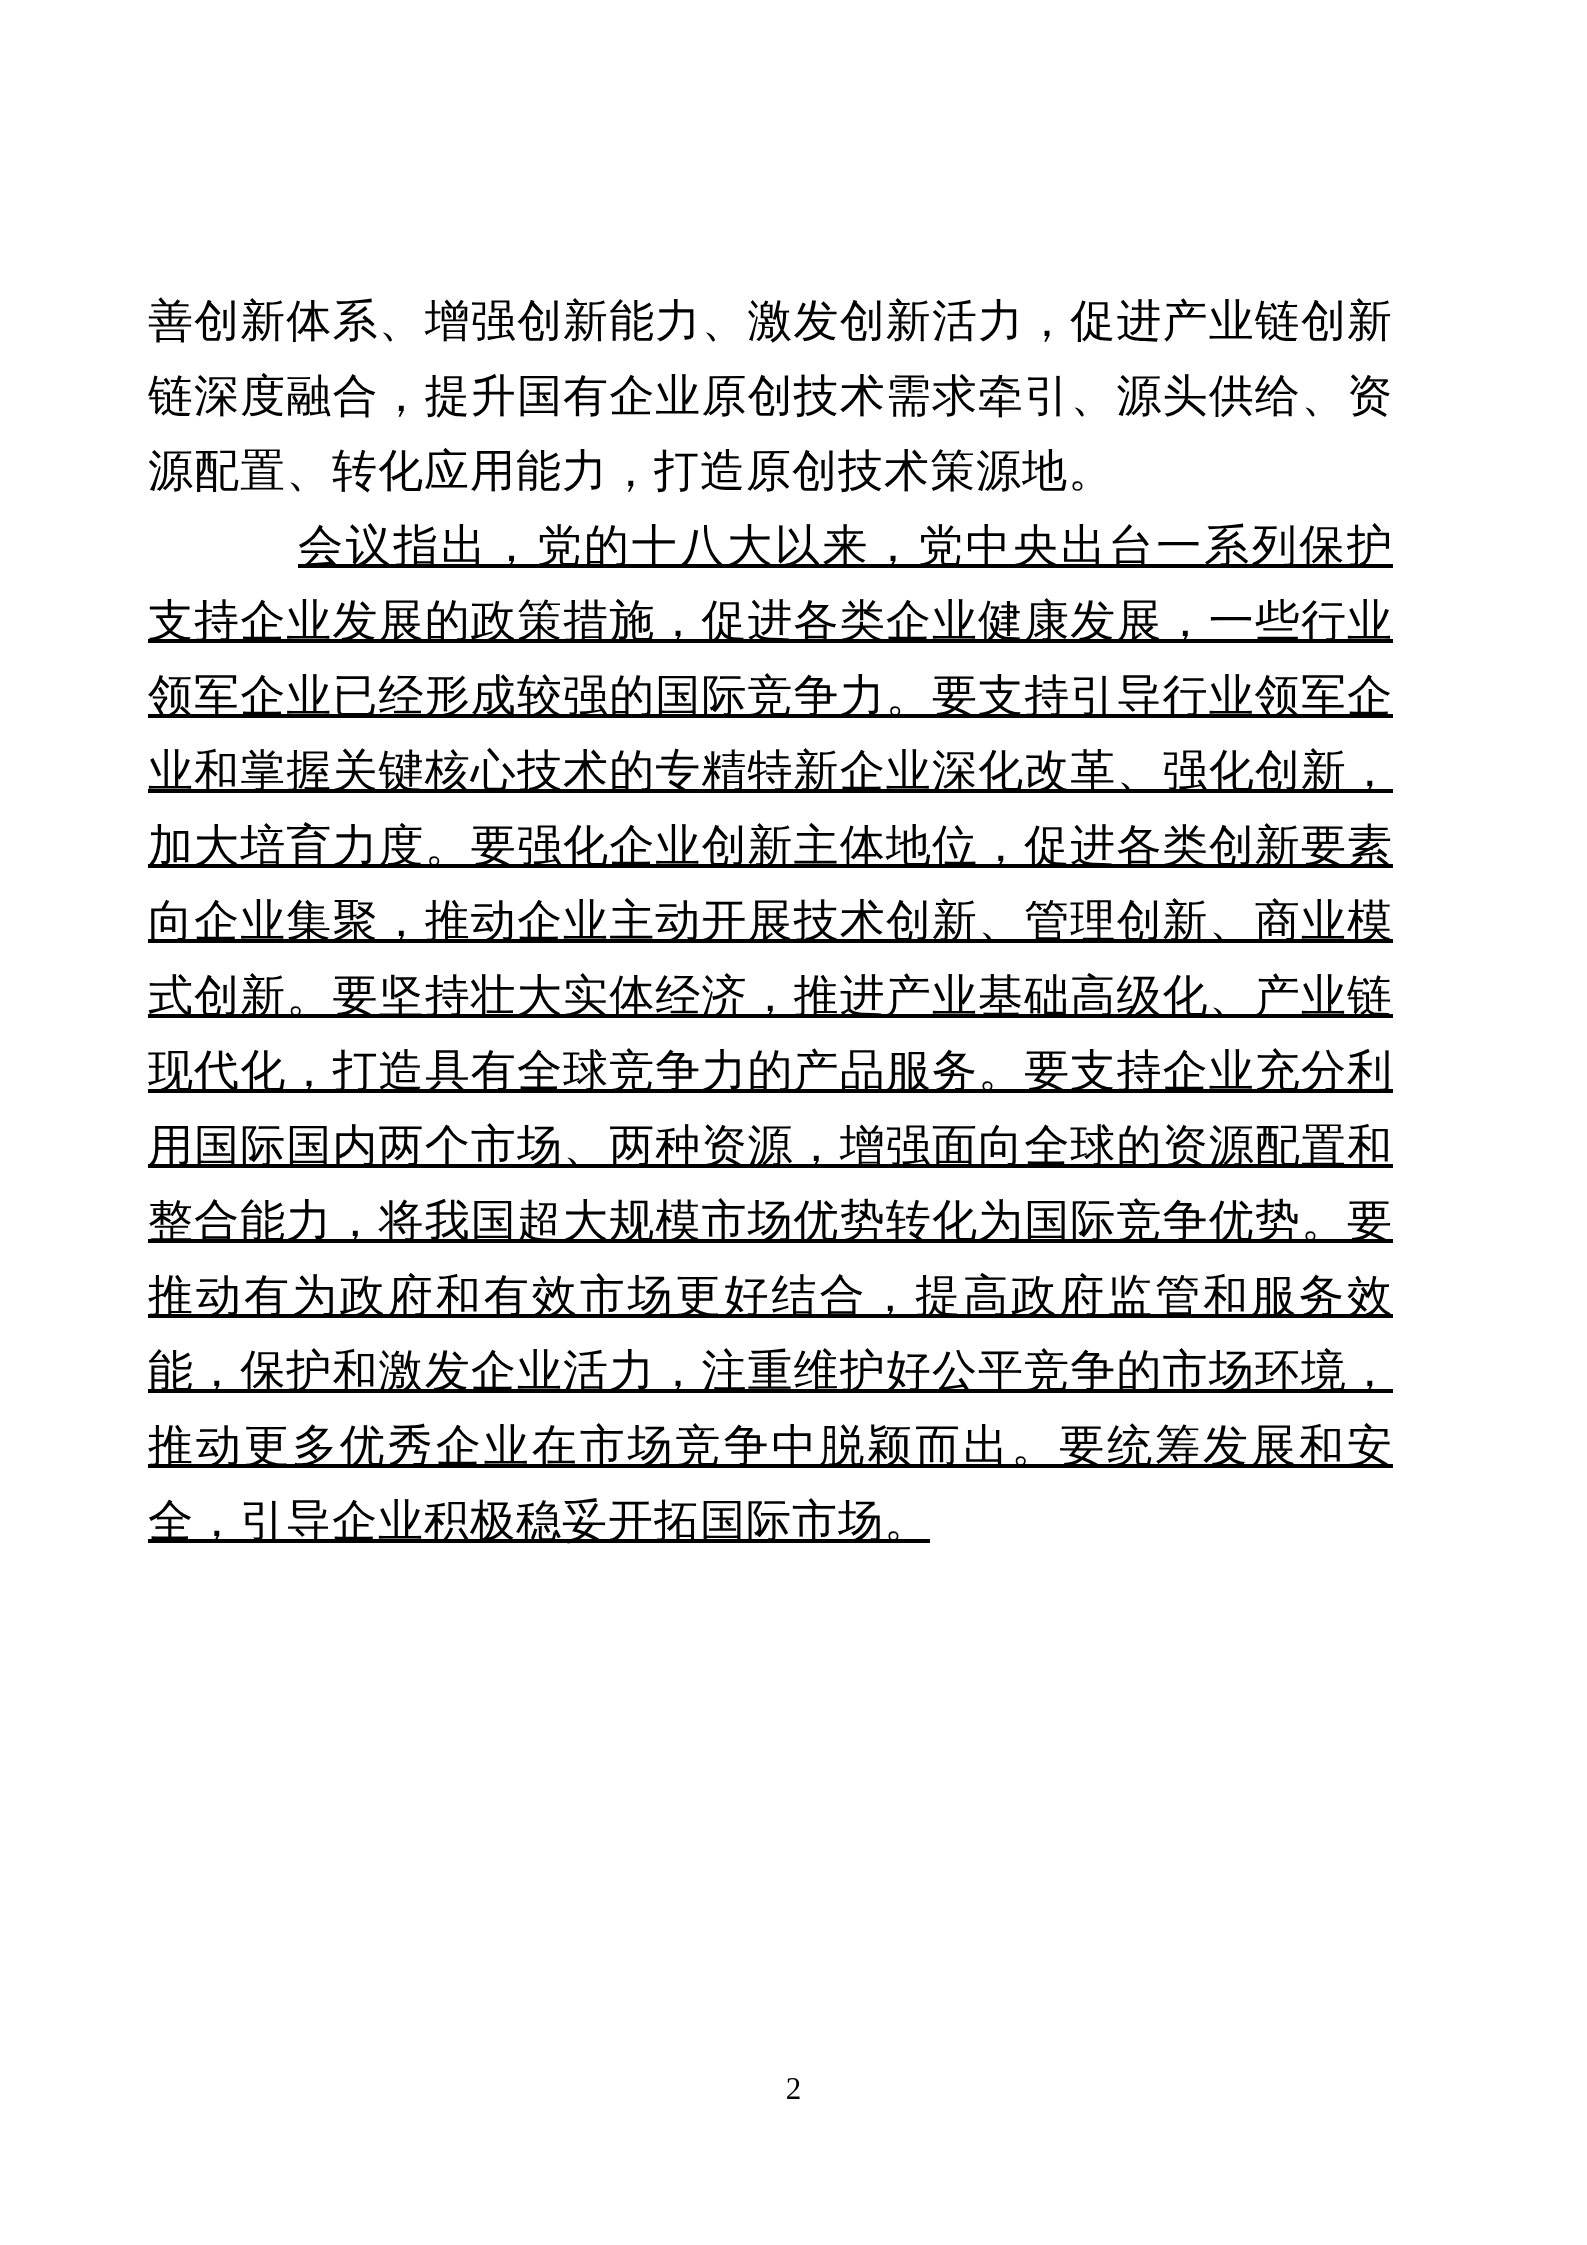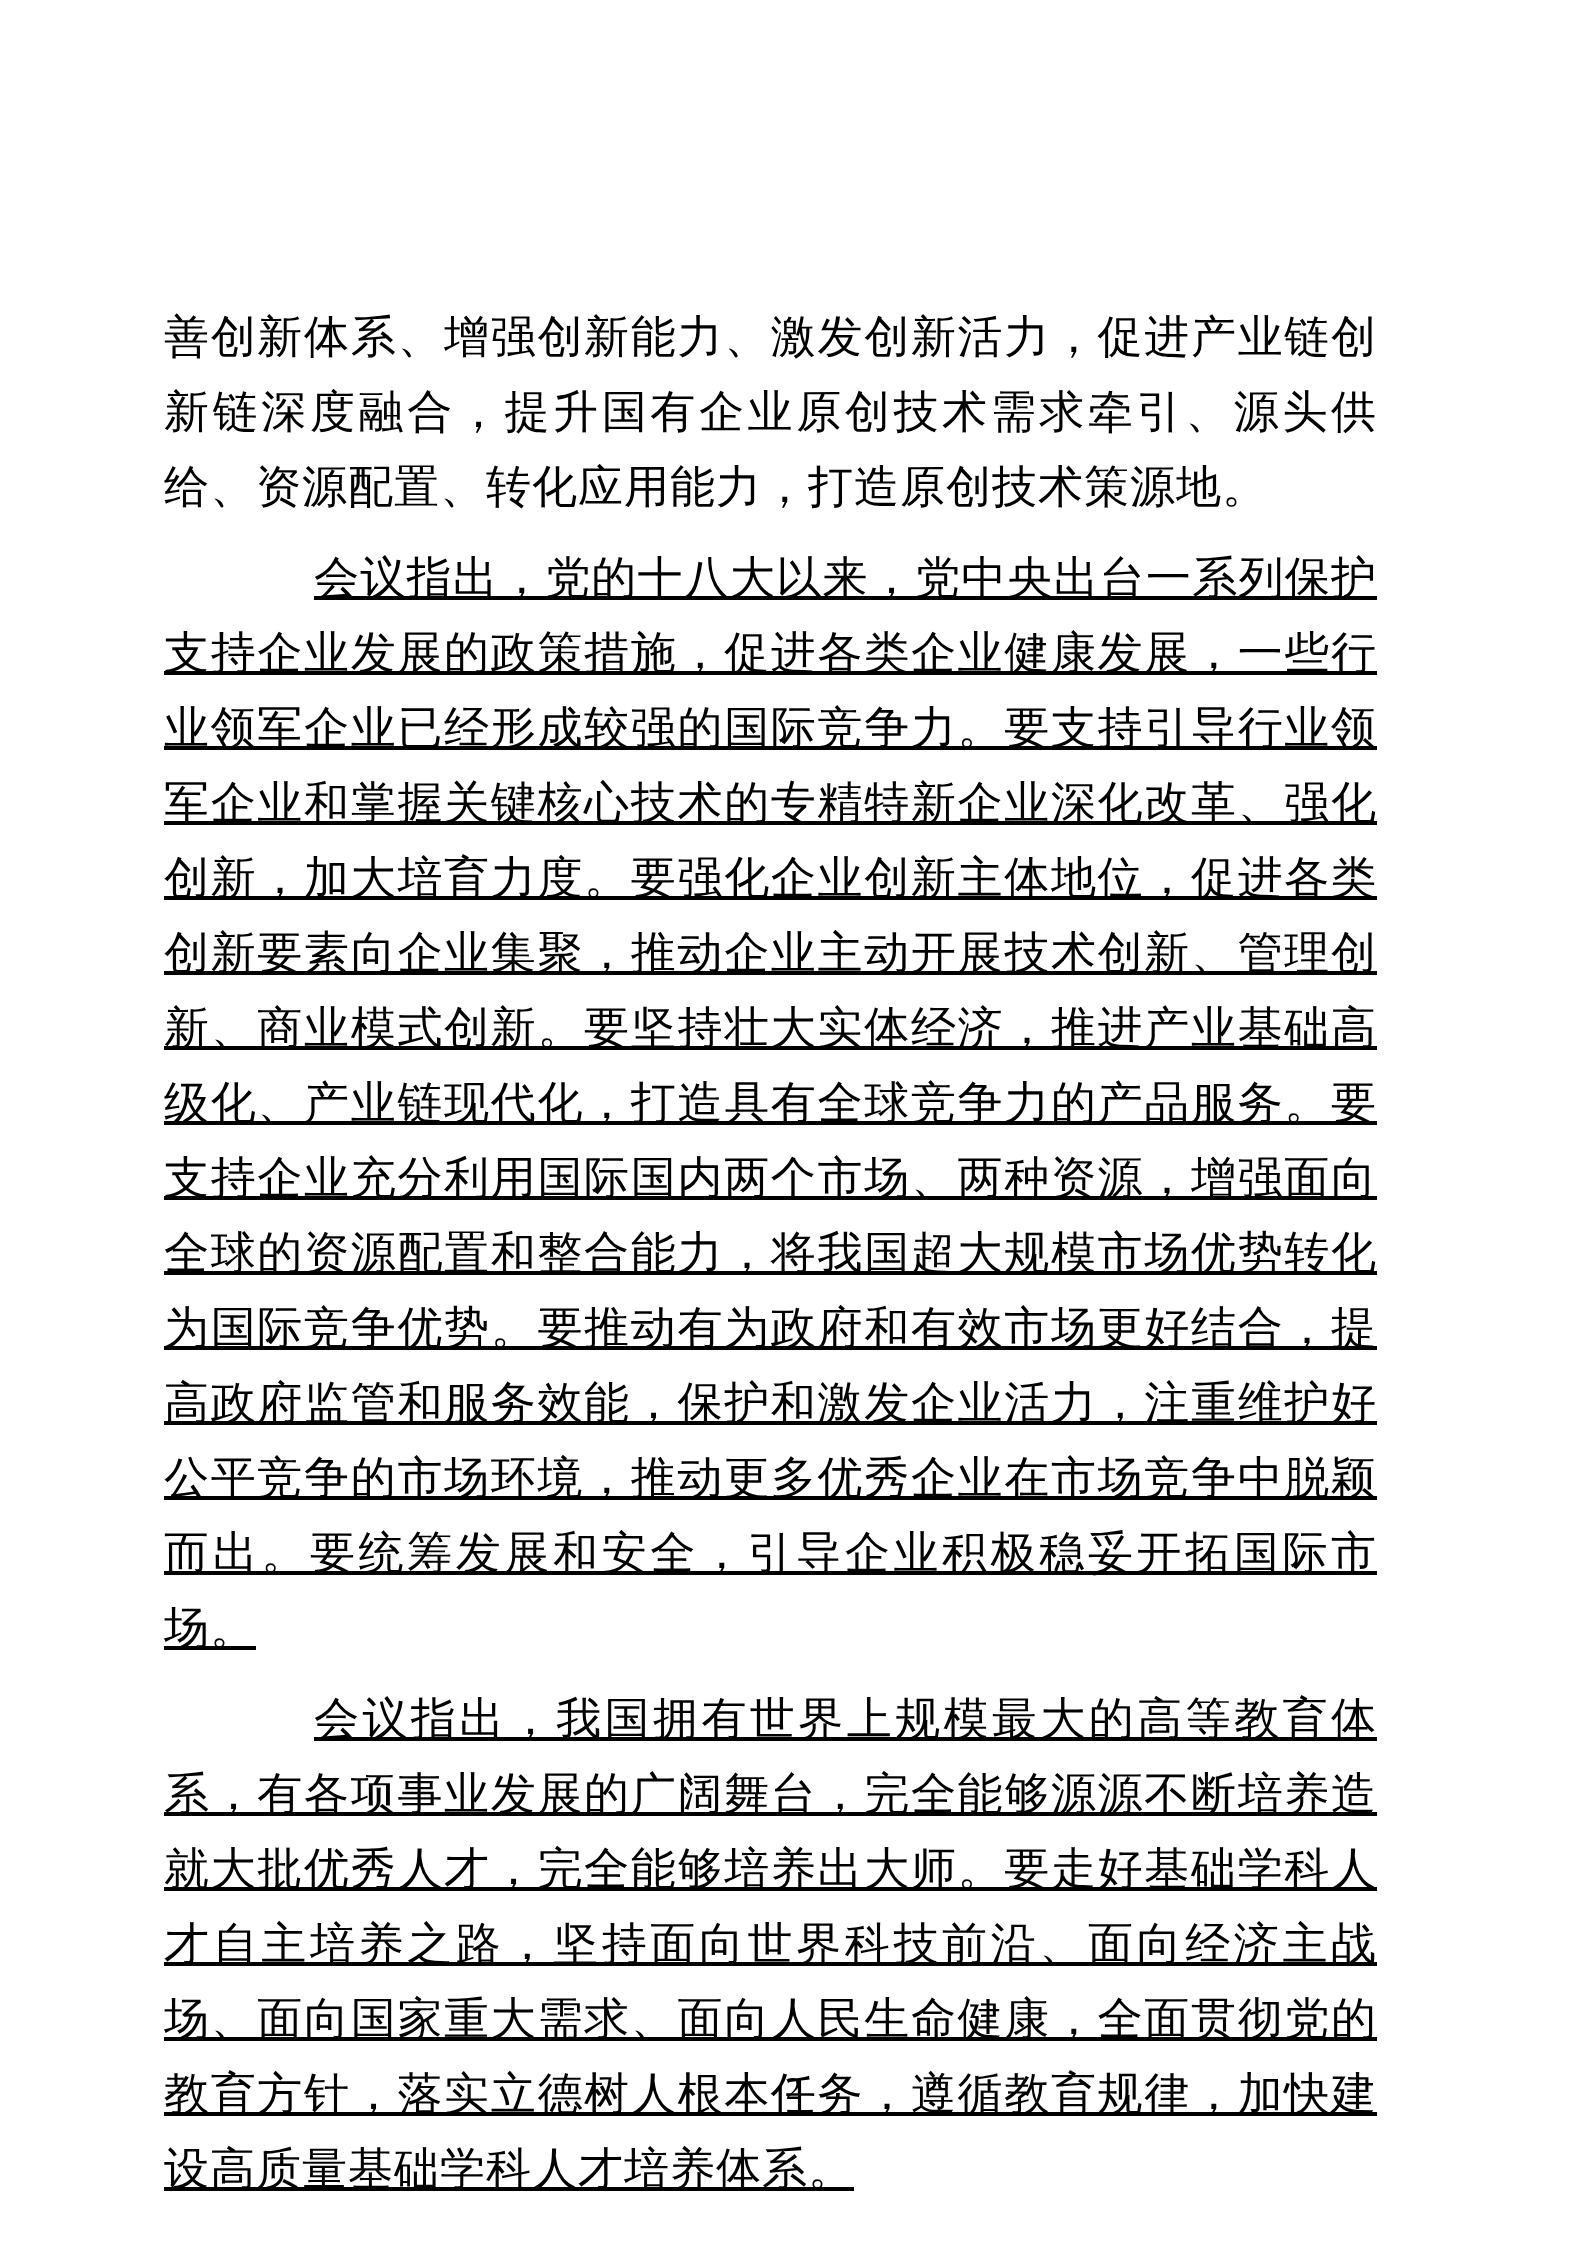--- a/index.html
+++ b/index.html
@@ -23,21 +23,21 @@
     width: 1245px;
     font-size: 45px;
     line-height: 75px;
     letter-spacing: 1px;
     text-align: justify;
     text-align-last: left;
     text-justify: inter-ideograph;
     word-break: break-all;
   }
   .para {
-    margin: 16px;
+    margin: 0;
     padding: 0;
   }
   .para.indent {
     text-indent: 150px;
     text-decoration: underline;
   }
   .page-footer {
     position: absolute;
     left: 0;
     top: 2072px;
@@ -52,18 +52,17 @@
     color: #000000;
   }
 </style>
 </head>
 <body>
 
 <div class="page">
   <div class="body-text">
     <p class="para">善创新体系、增强创新能力、激发创新活力，促进产业链创新链深度融合，提升国有企业原创技术需求牵引、源头供给、资源配置、转化应用能力，打造原创技术策源地。</p>
     <p class="para indent">会议指出，党的十八大以来，党中央出台一系列保护支持企业发展的政策措施，促进各类企业健康发展，一些行业领军企业已经形成较强的国际竞争力。要支持引导行业领军企业和掌握关键核心技术的专精特新企业深化改革、强化创新，加大培育力度。要强化企业创新主体地位，促进各类创新要素向企业集聚，推动企业主动开展技术创新、管理创新、商业模式创新。要坚持壮大实体经济，推进产业基础高级化、产业链现代化，打造具有全球竞争力的产品服务。要支持企业充分利用国际国内两个市场、两种资源，增强面向全球的资源配置和整合能力，将我国超大规模市场优势转化为国际竞争优势。要推动有为政府和有效市场更好结合，提高政府监管和服务效能，保护和激发企业活力，注重维护好公平竞争的市场环境，推动更多优秀企业在市场竞争中脱颖而出。要统筹发展和安全，引导企业积极稳妥开拓国际市场。</p>
-    <p class="para indent">会议指出，我国拥有世界上规模最大的高等教育体系，有各项事业发展的广阔舞台，完全能够源源不断培养造就大批优秀人才，完全能够培养出大师。要走好基础学科人才自主培养之路，坚持面向世界科技前沿、面向经济主战场、面向国家重大需求、面向人民生命健康，全面贯彻党的教育方针，落实立德树人根本任务，遵循教育规律，加快建设高质量基础学科人才培养体系。</p>
   </div>
   <div class="page-footer">
     <span class="page-number">2</span>
   </div>
 </div>
 
 </body></html>

